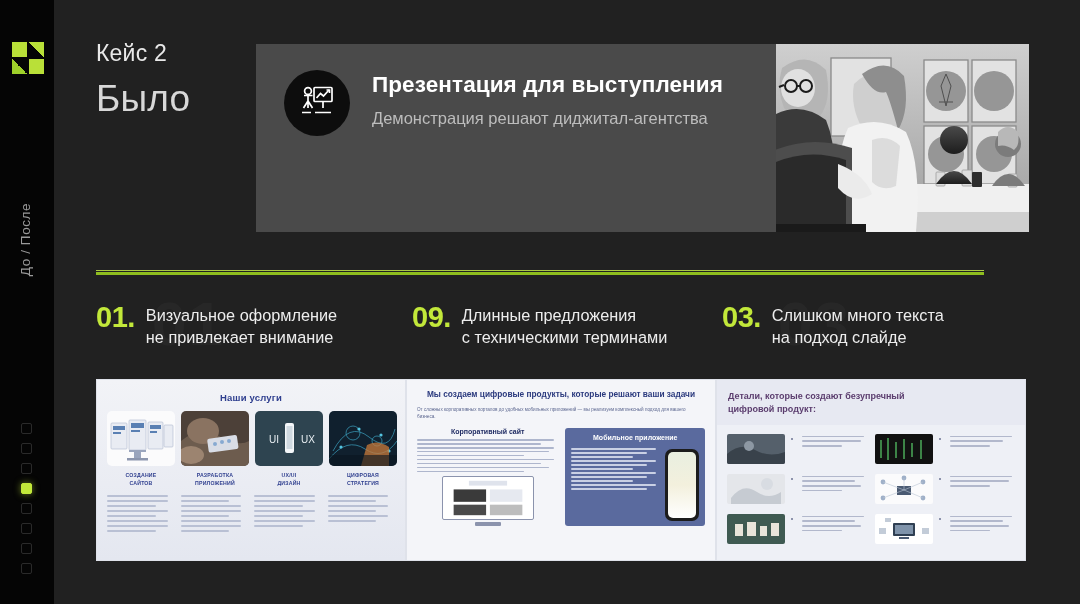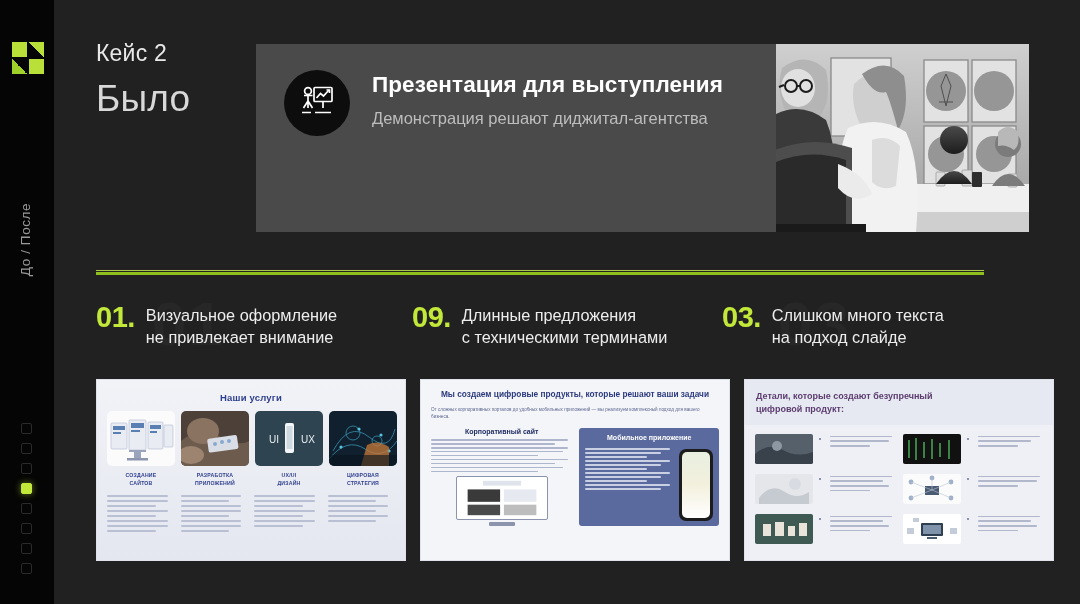--- a/index.html
+++ b/index.html
@@ -90,21 +90,21 @@
   .item.c3{ width:294px; }
   .ghost{
     position:absolute; left:56px; top:-14px;
     font-size:62px; font-weight:700; color:#ffffff; opacity:.028;
     letter-spacing:2px; pointer-events:none; user-select:none;
   }
   .num{ color:#c2e83a; font-size:29px; font-weight:700; line-height:1.05; letter-spacing:-.5px; }
   .itxt{ color:#ededed; font-size:16.3px; line-height:1.32; padding-top:3px; }
 
   
-  .thumbs{ position:absolute; left:96px; top:379px; display:flex; gap:14px; }
+  .thumbs{ position:absolute; left:96px; top:379px; display:flex; }
   .thumb{
     width:310px; height:182px; background:#eceef4; position:relative; overflow:hidden;
     border:1px solid #dfe2ea;
   }
 
   
   .t1{ background:linear-gradient(180deg,#f2f3f7 0%,#e4e7f0 100%); }
   .t1 .t-title{
     text-align:center; color:#2f3f8f; font-size:9.5px; font-weight:700;
     padding-top:12px; letter-spacing:.2px;

